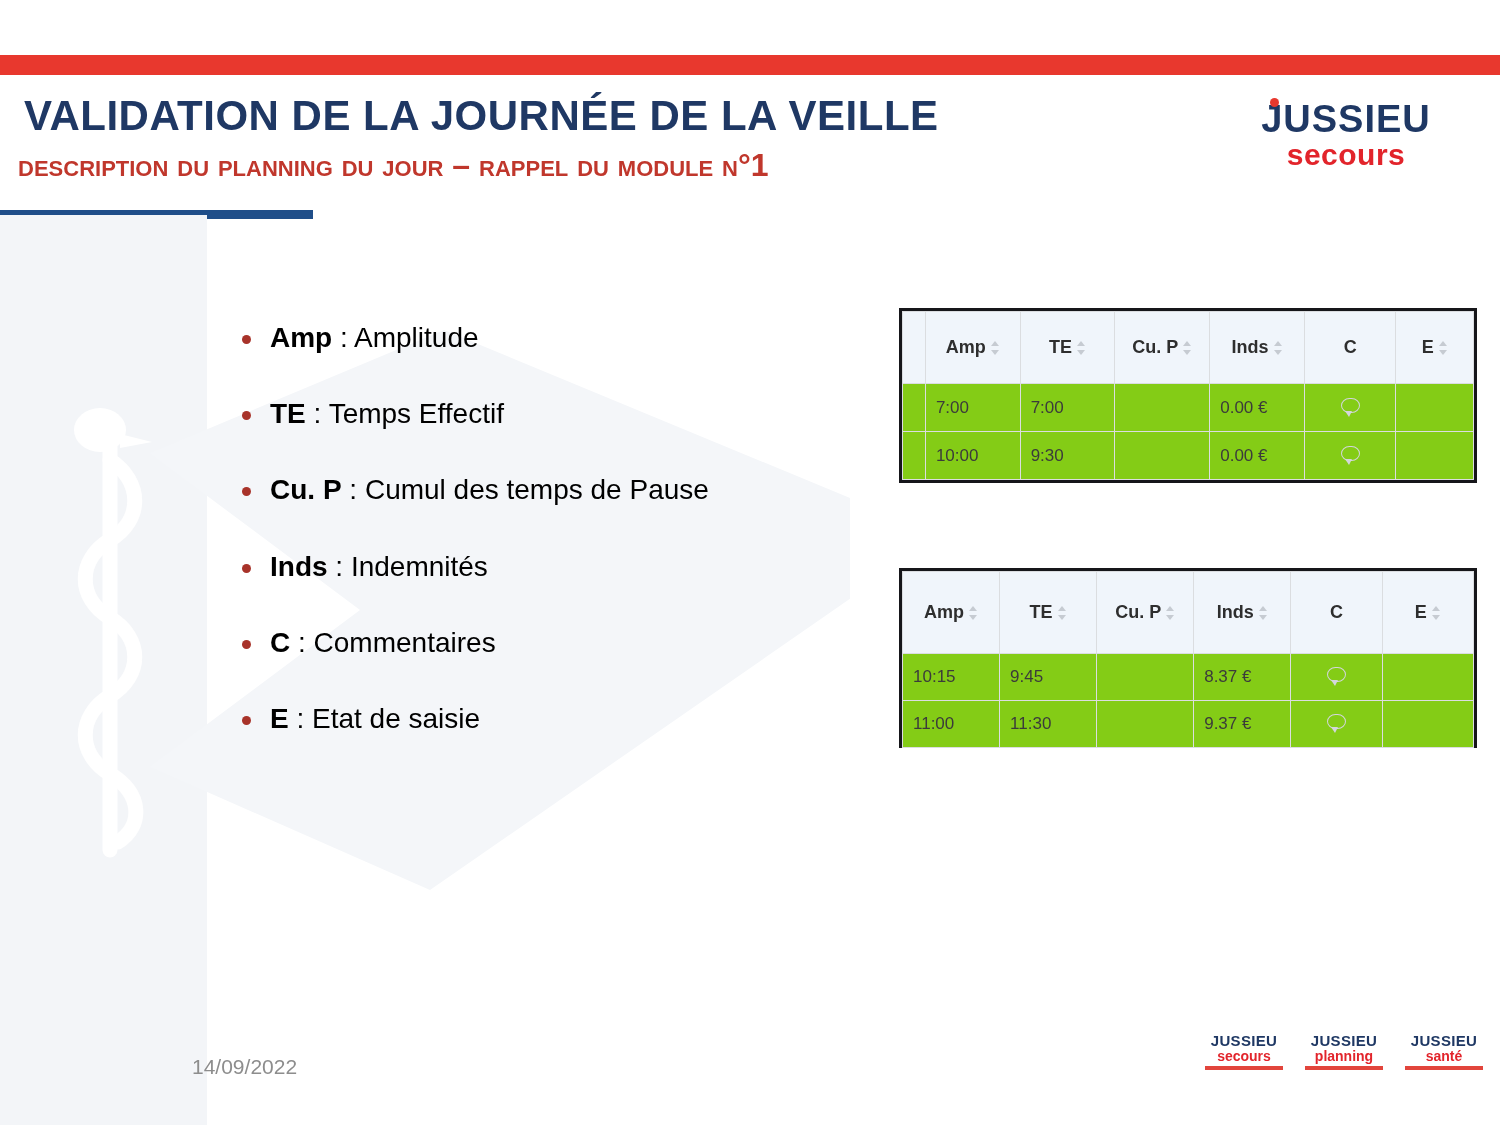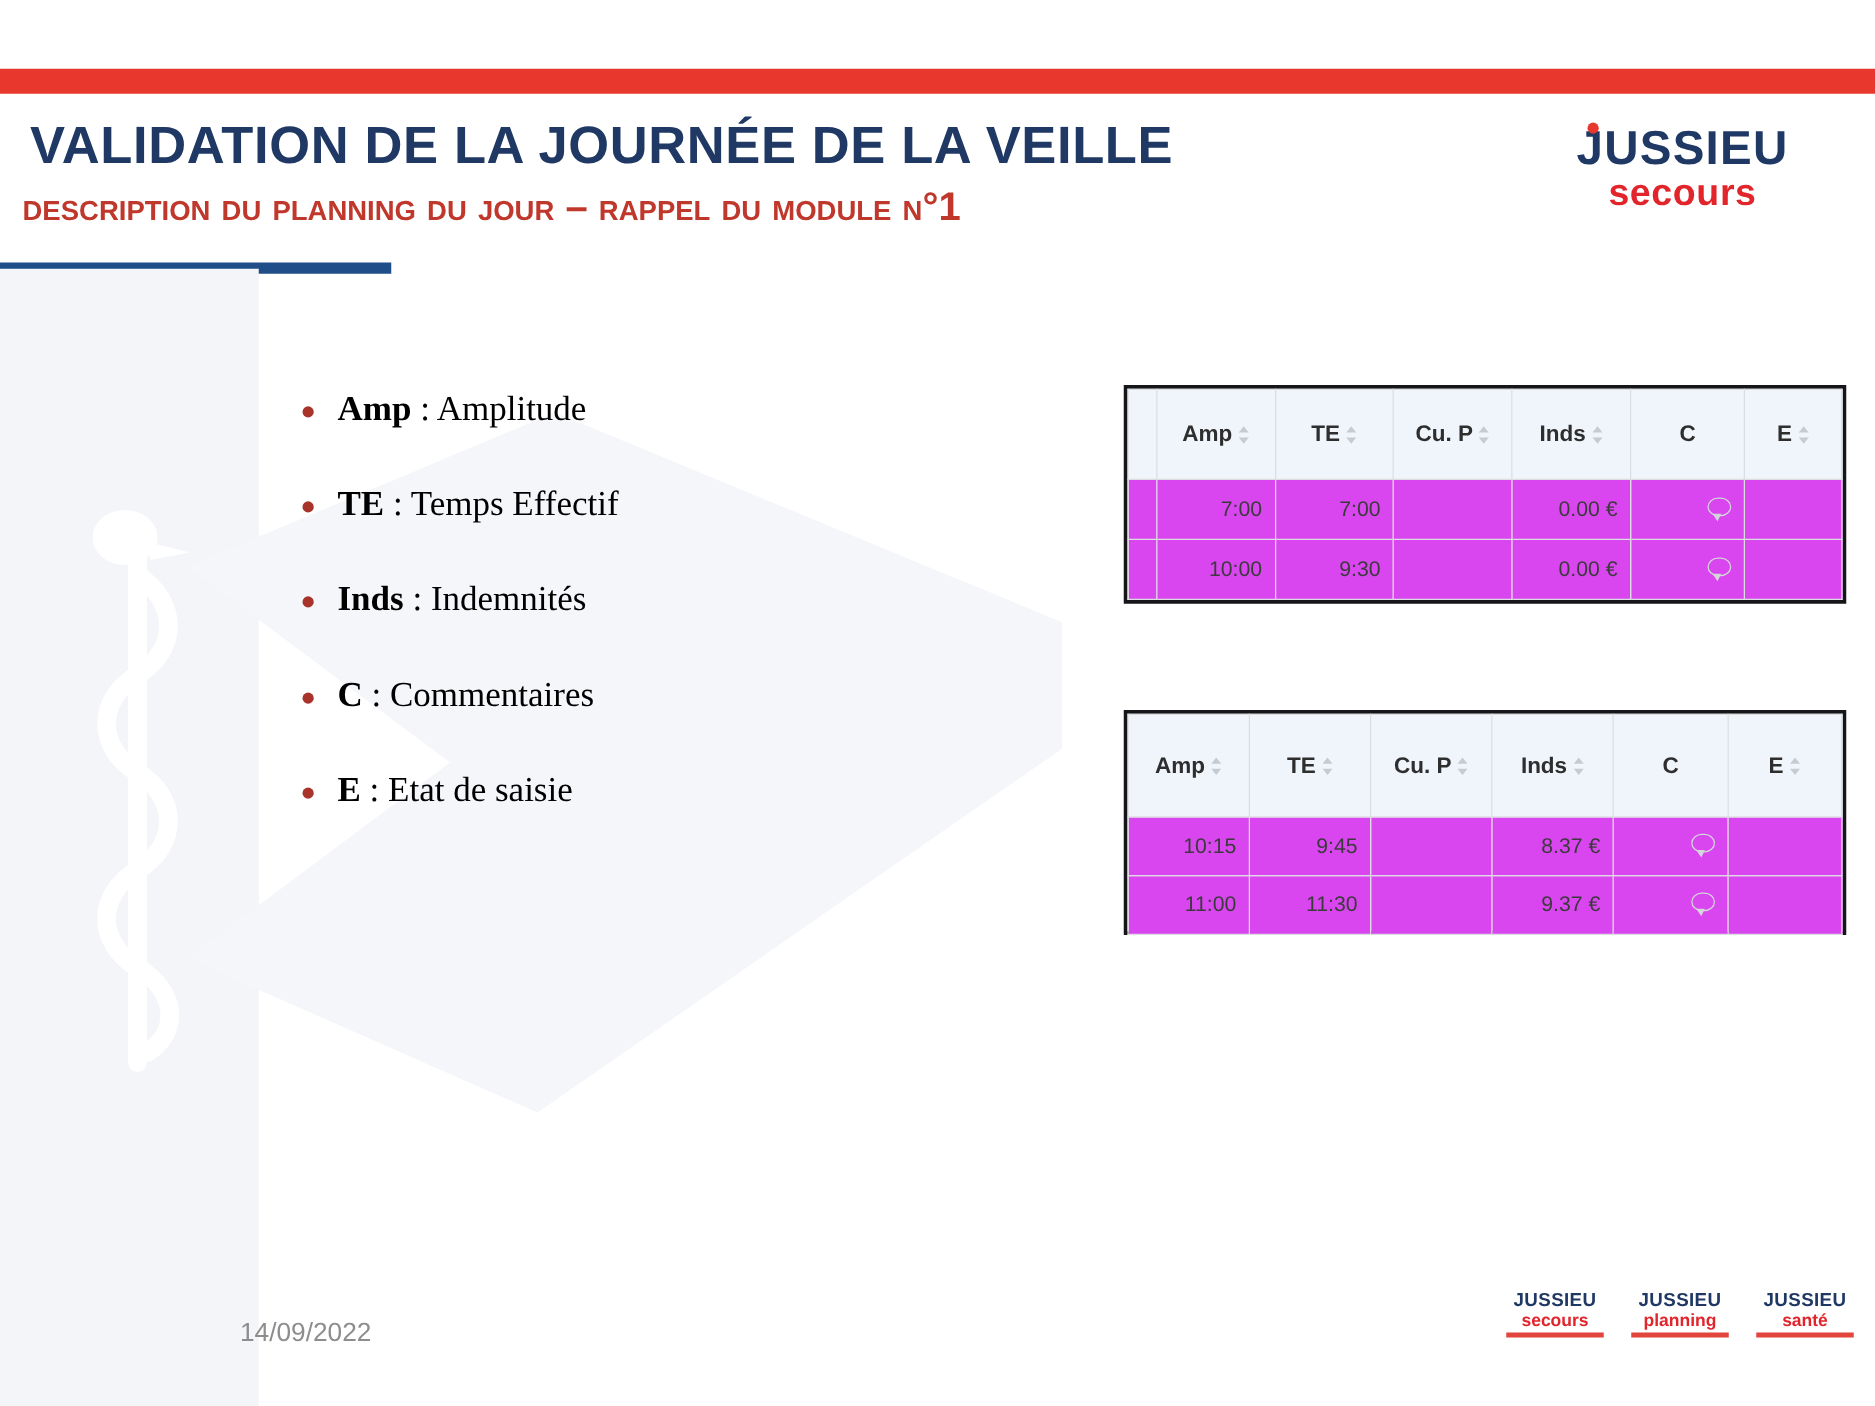--- a/index.html
+++ b/index.html
@@ -127,24 +127,23 @@
     top: 390px;
     width: 130px;
     height: 480px;
     z-index: 1;
   }
 
   
   .bullets {
     position: absolute;
     left: 232px;
-    top: 312px;
+    top: 322px;
     width: 640px;
     z-index: 2;
-    font-family: Liberation Serif, serif;
   }
   .bullet {
     position: relative;
     padding-left: 38px;
     margin-bottom: 44px;
     font-size: 28px;
     color: #000000;
     line-height: 1.15;
     white-space: nowrap;
   }
@@ -218,23 +217,22 @@
   table.grid th {
     background: #F0F5FB;
     font-weight: bold;
     text-align: center;
     height: 72px;
     font-size: 18px;
     color: #2E2E2E;
   }
   #shot2 table.grid th { height: 82px; }
   table.grid td {
-    text-align: right;
     height: 47px;
-    background: #d946ef;
+    background: #84cc16;
   }
   td.c-cell { text-align: center; }
   td.e-cell { padding: 0; }
   .e-green { background: #C6F5C2; }
   .e-red   { background: #E0413C; }
 
   
   col.sliver { width: 14px; }
   th.sliver, td.sliver { padding: 0; border-left: none; }
 
@@ -356,20 +354,23 @@
     <ellipse cx="52" cy="40" rx="26" ry="22" fill="#FFFFFF"></ellipse>
     <path d="M72 44 L104 52 L72 58 Z" fill="#FFFFFF"></path>
   </svg>
 
   <div class="bullets">
     <div class="bullet">
       <span class="k">Amp</span><span> : </span><span>Amplitude</span>
     </div>
     <div class="bullet">
       <span class="k">TE</span><span> : </span><span>Temps Effectif</span>
+    </div>
+    <div class="bullet">
+      <span class="k">Cu. P</span><span> : </span><span>Cumul des temps de Pause</span>
     </div>
     <div class="bullet">
       <span class="k">Inds</span><span> : </span><span>Indemnités</span>
     </div>
     <div class="bullet">
       <span class="k">C</span><span> : </span><span>Commentaires</span>
     </div>
     <div class="bullet">
       <span class="k">E</span><span> : </span><span>Etat de saisie</span>
     </div>

